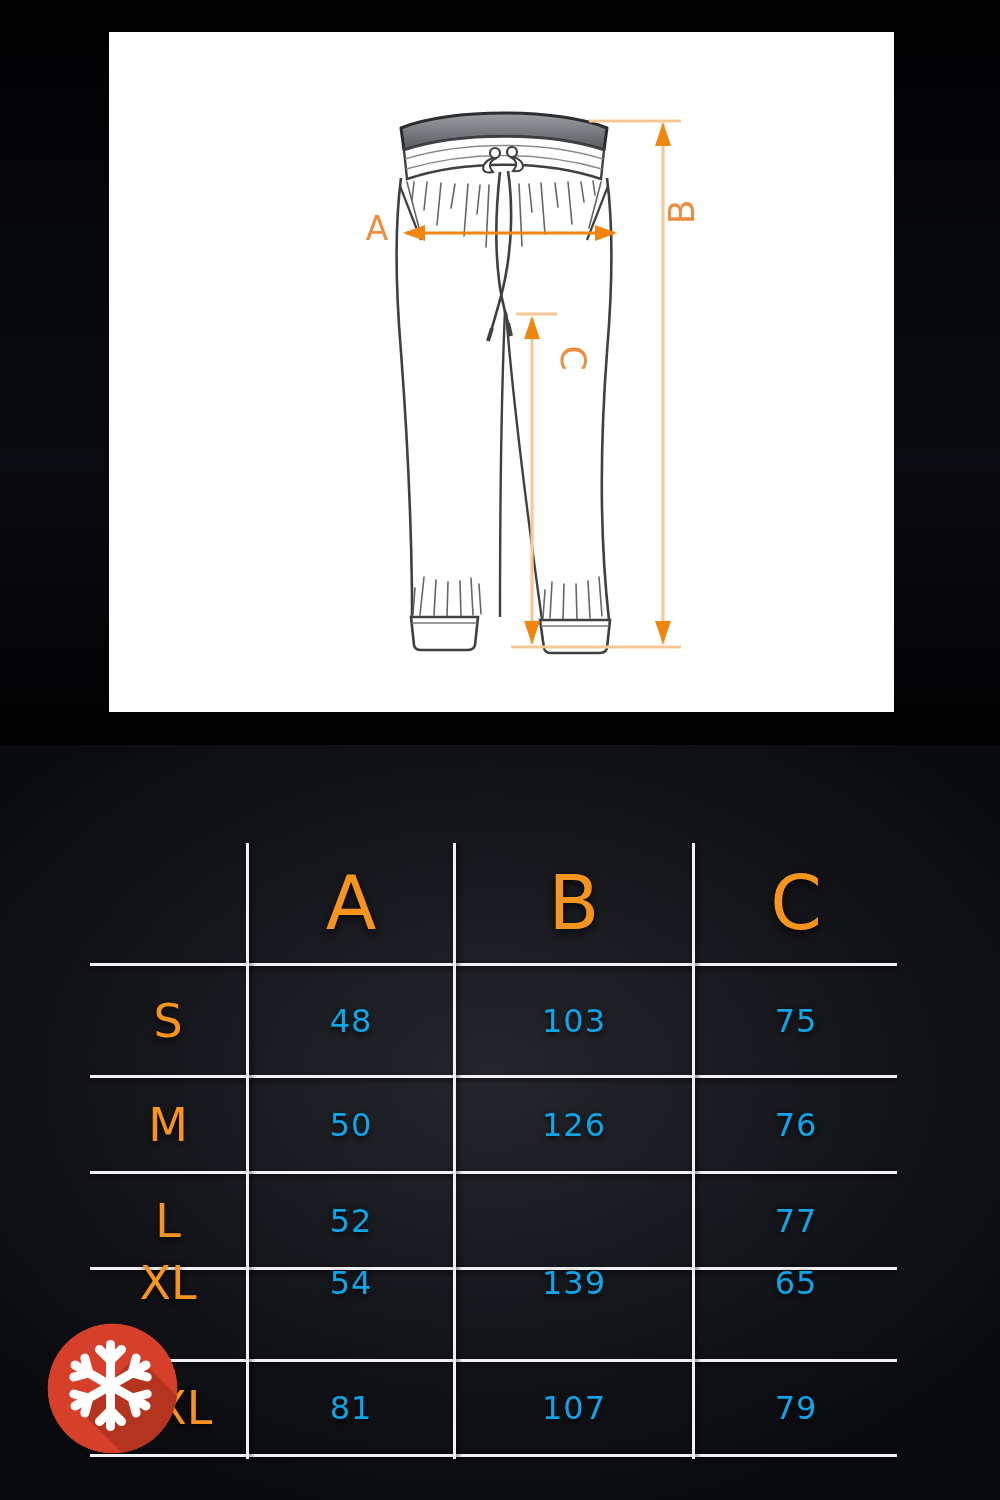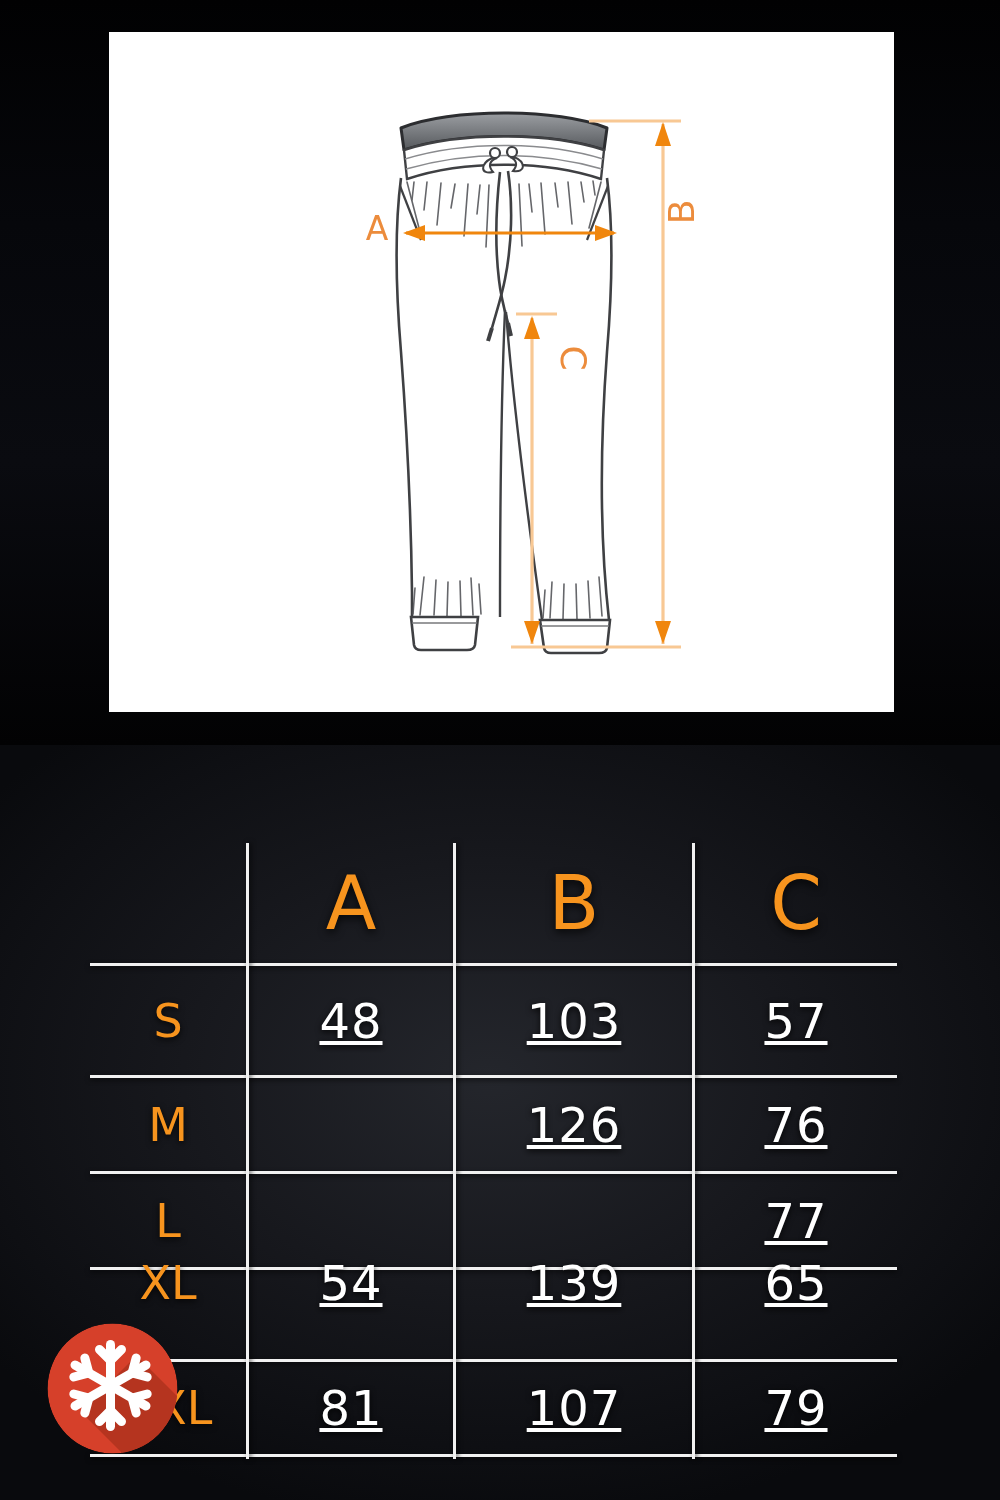--- a/index.html
+++ b/index.html
@@ -33,22 +33,22 @@
   .rH{top:843px;height:120px}
   .r1{top:966px;height:109px}
   .r2{top:1078px;height:93px}
   .r3{top:1174px;height:93px}
   .r4{top:1238px;height:89px}
   .r5{top:1362px;height:92px}
   .hdr{color:#f7941e;font-size:74px;font-weight:400;
        text-shadow:0 3px 8px rgba(0,0,0,.8);}
   .sz{color:#f7941e;font-size:46px;font-weight:400;
       text-shadow:0 2px 6px rgba(0,0,0,.8);}
-  .val{color:#ffffff;font-size:48px;font-weight:400;letter-spacing:1px;
-       text-shadow:0 2px 6px rgba(0,0,0,.85);text-decoration:underline;}
+  .val{color:#0ea5e9;font-size:32px;font-weight:400;letter-spacing:1px;
+       text-shadow:0 2px 6px rgba(0,0,0,.85);}
 
   
   .badge{position:absolute;left:46px;top:1322px;width:133px;height:133px;}
 </style>
 </head>
 <body>
 
 <div class="page">
 
   <div class="top-zone">
@@ -164,27 +164,29 @@
   <div class="vline v2"></div>
   <div class="vline v3"></div>
 
   <div class="cell cA rH hdr">A</div>
   <div class="cell cB rH hdr">B</div>
   <div class="cell cC rH hdr">C</div>
 
   <div class="cell cL r1 sz">S</div>
   <div class="cell cA r1 val">48</div>
   <div class="cell cB r1 val">103</div>
-  <div class="cell cC r1 val">57</div>
+  <div class="cell cC r1 val">75</div>
 
   <div class="cell cL r2 sz">M</div>
+  <div class="cell cA r2 val">50</div>
   <div class="cell cB r2 val">126</div>
   <div class="cell cC r2 val">76</div>
 
   <div class="cell cL r3 sz">L</div>
+  <div class="cell cA r3 val">52</div>
   <div class="cell cC r3 val">77</div>
 
   <div class="cell cL r4 sz">XL</div>
   <div class="cell cA r4 val">54</div>
   <div class="cell cB r4 val">139</div>
   <div class="cell cC r4 val">65</div>
 
   <div class="cell cL r5 sz">XXL</div>
   <div class="cell cA r5 val">81</div>
   <div class="cell cB r5 val">107</div>

